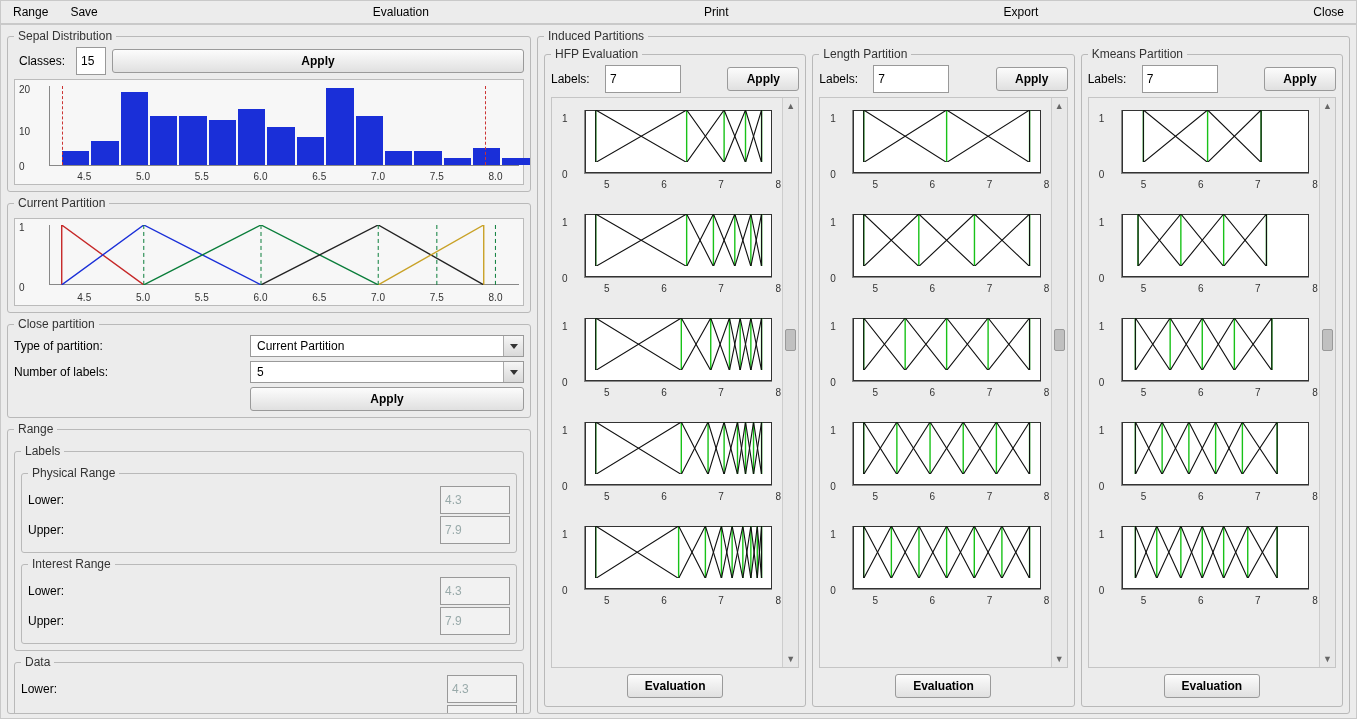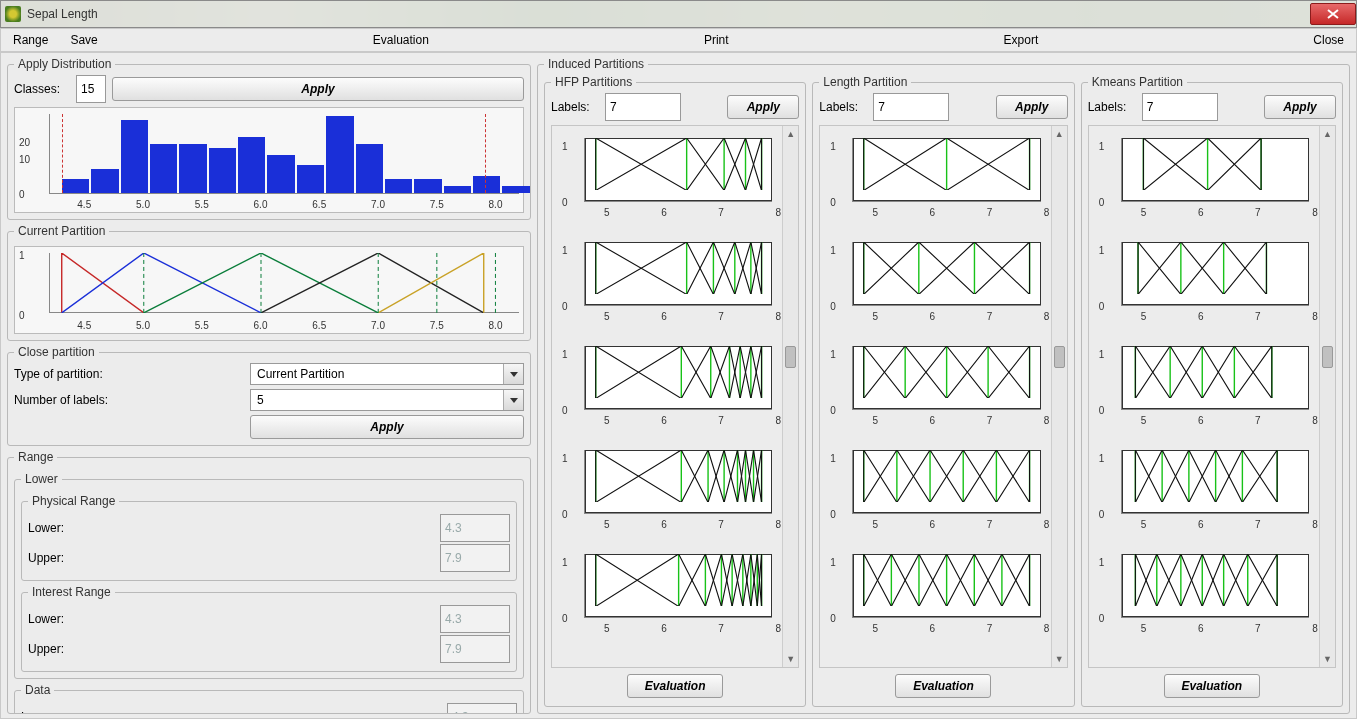--- a/index.html
+++ b/index.html
@@ -68,37 +68,37 @@
   .right-col { flex:1; display:flex; flex-direction:column; }
   fieldset {
     border:1px solid #b9b9b9;
     border-radius:3px;
     margin:0;
     padding:4px 6px 6px;
     background:#ececec;
   }
   legend { font-size:12px; color:#333; padding:0 4px; }
   .row { display:flex; align-items:center; gap:6px; }
-  .row-lbl { min-width:70px; }
+  .row-lbl { min-width:70px;text-align:center; }
   input[type=text] {
     font-size:12px;
     padding:2px 4px;
     border:1px solid #999;
     background:#fff;
     height:28px;
   }
   input.disabled { background:#f2f2f2; color:#9aa; }
   .btn {
     background: linear-gradient(#fcfcfc,#e0e0e0);
     border:1px solid #9a9a9a;
     border-radius:3px;
     font-size:12px;
     font-weight:bold;
     cursor:pointer;
-    display:flex; align-items:center; justify-content:center;font-style:italic;
+    display:flex; align-items:center; justify-content:center;
   }
   .btn.wide { flex:1; height:24px; }
   .btn.sm { width:72px; height:24px; }
   .select {
     display:flex; align-items:center;
     background:#fff; border:1px solid #9a9a9a;
     height:22px; flex:1;
     position:relative;
   }
   .select span { padding:0 6px; flex:1; }
@@ -161,51 +161,40 @@
   .sub-fs { margin-top:4px; }
   .kv { display:flex; align-items:center; gap:6px; margin:2px 0;}
   .kv label { flex:1; }
   .kv input { width:70px; }
 </style>
 </head>
 <body>
 
 <div class="window">
 
-  <div class="titlebar">
-    <div class="tb-left">
-      <div class="app-icon"></div>
-      <span class="tb-title">Sepal Length</span>
-    </div>
-    <div class="close-btn">
-      <svg width="12" height="10" viewBox="0 0 12 10">
-        <path d="M1 1 L11 9 M11 1 L1 9" stroke="#fff" stroke-width="2"></path>
-      </svg>
-    </div>
-  </div>
 
   <div class="menubar">
     <span class="menu-item">Range</span>
     <span class="menu-item">Save</span>
     <span class="spacer"></span>
     <span class="menu-item center">Evaluation</span>
     <span class="spacer"></span>
     <span class="menu-item center">Print</span>
     <span class="spacer"></span>
     <span class="menu-item center">Export</span>
     <span class="spacer"></span>
     <span class="menu-item center">Close</span>
   </div>
 
   <div class="content">
 
     <div class="left-col">
 
       <fieldset>
-        <legend>Apply Distribution</legend>
+        <legend>Sepal Distribution</legend>
         <div class="row">
           <span class="row-lbl" style="min-width:56px">Classes:</span>
           <input type="text" style="width: 30px;" value="15">
           <div class="btn wide">
               <span>Apply</span>
             </div>
         </div>
         <div class="hist">
           <div class="hist-inner" id="hist-inner" style="width: 470px; height: 80px;">
               <div class="bar" style="left: 11.75px; width: 27.375px; height: 13.913px;"></div>
@@ -223,21 +212,21 @@
               <div class="bar" style="left: 364.25px; width: 27.375px; height: 13.913px;"></div>
               <div class="bar" style="left: 393.625px; width: 27.375px; height: 6.95652px;"></div>
               <div class="bar" style="left: 423px; width: 27.375px; height: 17.3913px;"></div>
               <div class="bar" style="left: 452.375px; width: 27.375px; height: 6.95652px;"></div>
               <div class="vdash" style="left: 11.75px;"></div>
               <div class="vdash" style="left: 434.75px;"></div>
             </div>
           <div id="hist-yticks">
               <div class="ytick" style="bottom: 18px;">0</div>
               <div class="ytick" style="bottom: 52.7826px;">10</div>
-              <div class="ytick" style="bottom: 70px;">20</div>
+              <div class="ytick" style="bottom: 95px;">20</div>
             </div>
           <div id="hist-xticks">
               <div class="xtick" style="left: 69.25px;">4.5</div>
               <div class="xtick" style="left: 128px;">5.0</div>
               <div class="xtick" style="left: 186.75px;">5.5</div>
               <div class="xtick" style="left: 245.5px;">6.0</div>
               <div class="xtick" style="left: 304.25px;">6.5</div>
               <div class="xtick" style="left: 363px;">7.0</div>
               <div class="xtick" style="left: 421.75px;">7.5</div>
               <div class="xtick" style="left: 480.5px;">8.0</div>
@@ -299,21 +288,21 @@
           <span style="width:230px"></span>
           <div class="btn wide">
               <span>Apply</span>
             </div>
         </div>
       </fieldset>
 
       <fieldset style="flex:1; overflow:hidden;">
         <legend>Range</legend>
         <fieldset class="sub-fs">
-          <legend>Lower</legend>
+          <legend>Labels</legend>
           <fieldset class="sub-fs">
             <legend>Physical Range</legend>
             <div class="kv">
                 <label>Lower:</label>
                 <input class="disabled" type="text" value="4.3" style="">
               </div>
             <div class="kv">
                 <label>Upper:</label>
                 <input class="disabled" type="text" value="7.9" style="">
               </div>
@@ -345,21 +334,21 @@
 
     </div>
 
     <div class="right-col">
       <fieldset style="flex:1; display:flex; flex-direction:column;">
         <legend>Induced Partitions</legend>
         <div class="induced">
 
           <div class="part-col">
             <fieldset>
-              <legend>HFP Partitions</legend>
+              <legend>HFP Evaluation</legend>
               <div class="part-header">
                 <span class="label">Labels:</span>
                 <input type="text" value="7" style="">
                 <div style="flex:1"></div>
                 <div class="btn sm">
                     <span>Apply</span>
                   </div>
               </div>
               <div class="part-body">
                 <div class="plots-stack" id="stack-hfp">

